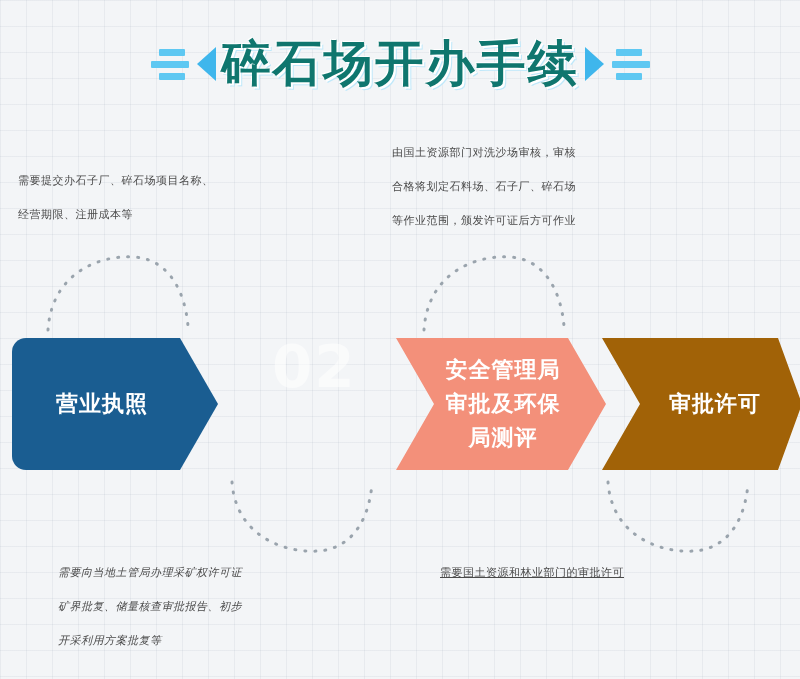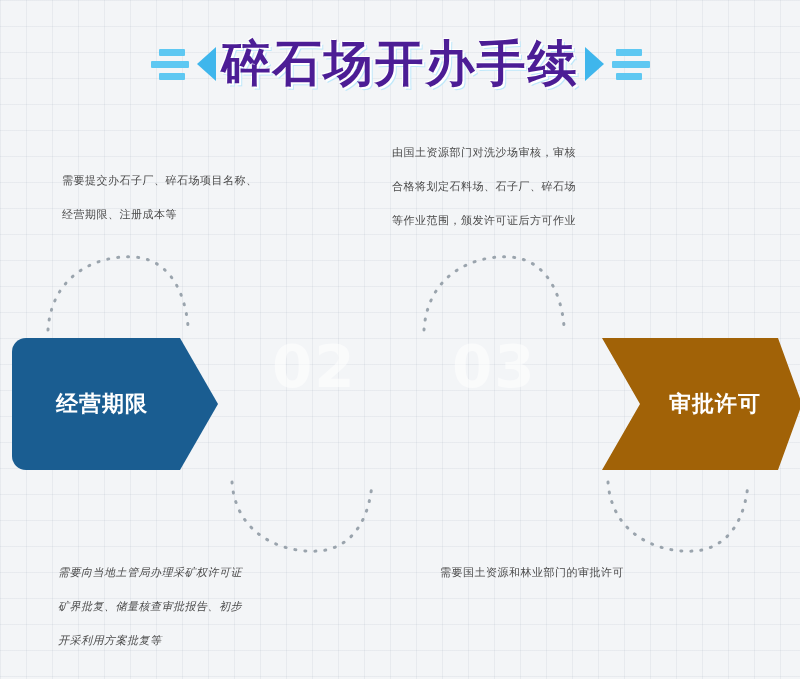--- a/index.html
+++ b/index.html
@@ -70,21 +70,21 @@
     border-right: 19px solid #3fb6ec;
   }
   .title-arrow.right {
     border-left: 19px solid #3fb6ec;
   }
   .main-title {
     font-family: "DejaVu Sans", "Liberation Sans", sans-serif;
     font-size: 49px;
     font-weight: bold;
     letter-spacing: 2px;
-    color: #4c1d95;
+    color: #0f766e;
     text-shadow:
       2px 2px 0 #ffffff,
       3px 3px 0 #bfe8fa,
       -1px -1px 0 #ffffff;
     white-space: nowrap;
     padding: 0 6px;
   }
 
   
   .wm {
@@ -170,24 +170,24 @@
   
   .cap {
     position: absolute;
     z-index: 5;
     color: #4a4a4a;
     font-size: 11px;
     line-height: 34px;
     letter-spacing: 0.5px;
     white-space: pre-line;
   }
-  .cap-tl { left: 18px;  top: 164px; width: 360px; margin-left: 44px; }
+  .cap-tl { left: 18px;  top: 164px; width: 360px; }
   .cap-tr { left: 392px; top: 136px; width: 360px; }
   .cap-bl { left: 58px;  top: 556px; width: 360px; font-style: italic; }
-  .cap-br { left: 440px; top: 556px; width: 340px; }
+  .cap-br { left: 440px; top: 556px; width: 340px; text-decoration: underline; }
 </style>
 </head>
 <body>
 
 <div class="bg-grid"></div>
 
 <div class="stage">
 
   <div class="title-wrap">
     <div class="title-deco left">
@@ -212,21 +212,26 @@
 
   <svg class="arcs" width="800" height="679" viewBox="0 0 800 679">
     <path d="M 48 330 C 52 268, 108 252, 142 258 C 170 264, 185 292, 188 326" fill="none" stroke="#9aa4ad" stroke-width="3" stroke-linecap="round" stroke-dasharray="1 9"></path>
     <path d="M 424 330 C 428 268, 484 252, 518 258 C 546 264, 561 292, 564 326" fill="none" stroke="#9aa4ad" stroke-width="3" stroke-linecap="round" stroke-dasharray="1 9"></path>
     <path d="M 232 482 C 236 540, 292 556, 326 550 C 354 544, 369 518, 372 484" fill="none" stroke="#9aa4ad" stroke-width="3" stroke-linecap="round" stroke-dasharray="1 9"></path>
     <path d="M 608 482 C 612 540, 668 556, 702 550 C 730 544, 745 518, 748 484" fill="none" stroke="#9aa4ad" stroke-width="3" stroke-linecap="round" stroke-dasharray="1 9"></path>
   </svg>
 
   <div class="flow">
     <div class="chev chev-0">
-      <div class="lbl">经营期限</div>
+      <div class="lbl">营业执照</div>
+    </div>
+    <div class="chev chev-2">
+      <div class="lbl">安全管理局
+审批及环保
+局测评</div>
     </div>
     <div class="chev chev-3">
       <div class="lbl">审批许可</div>
     </div>
   </div>
 
   <div class="cap cap-tl">需要提交办石子厂、碎石场项目名称、
 经营期限、注册成本等</div>
   <div class="cap cap-tr">由国土资源部门对洗沙场审核，审核
 合格将划定石料场、石子厂、碎石场

